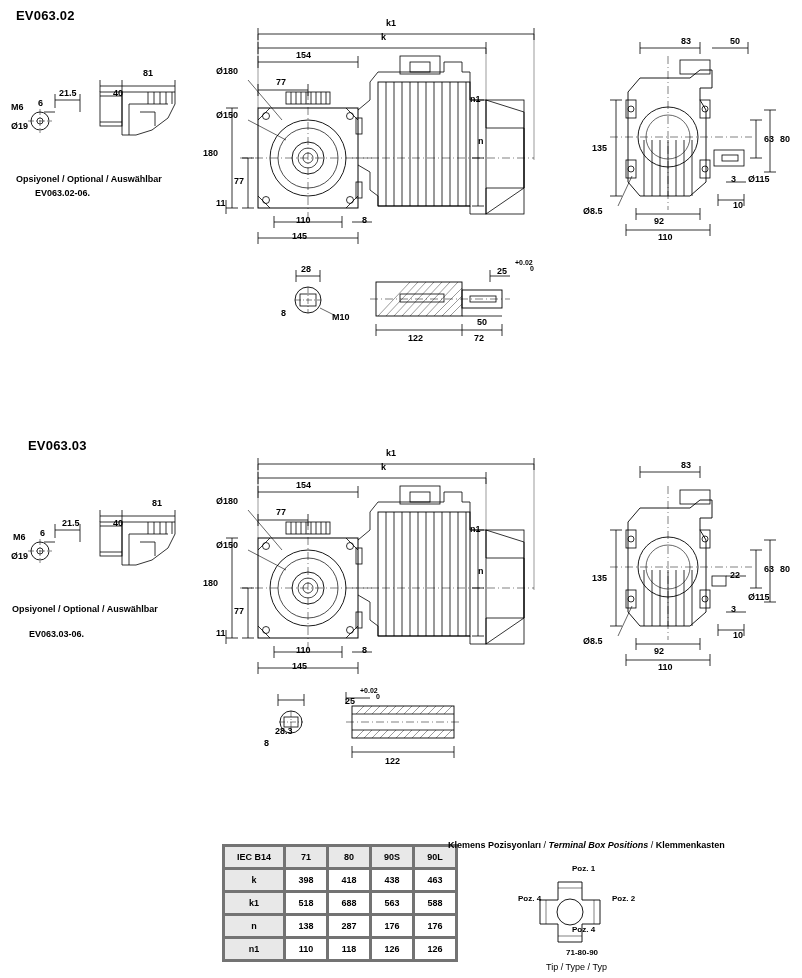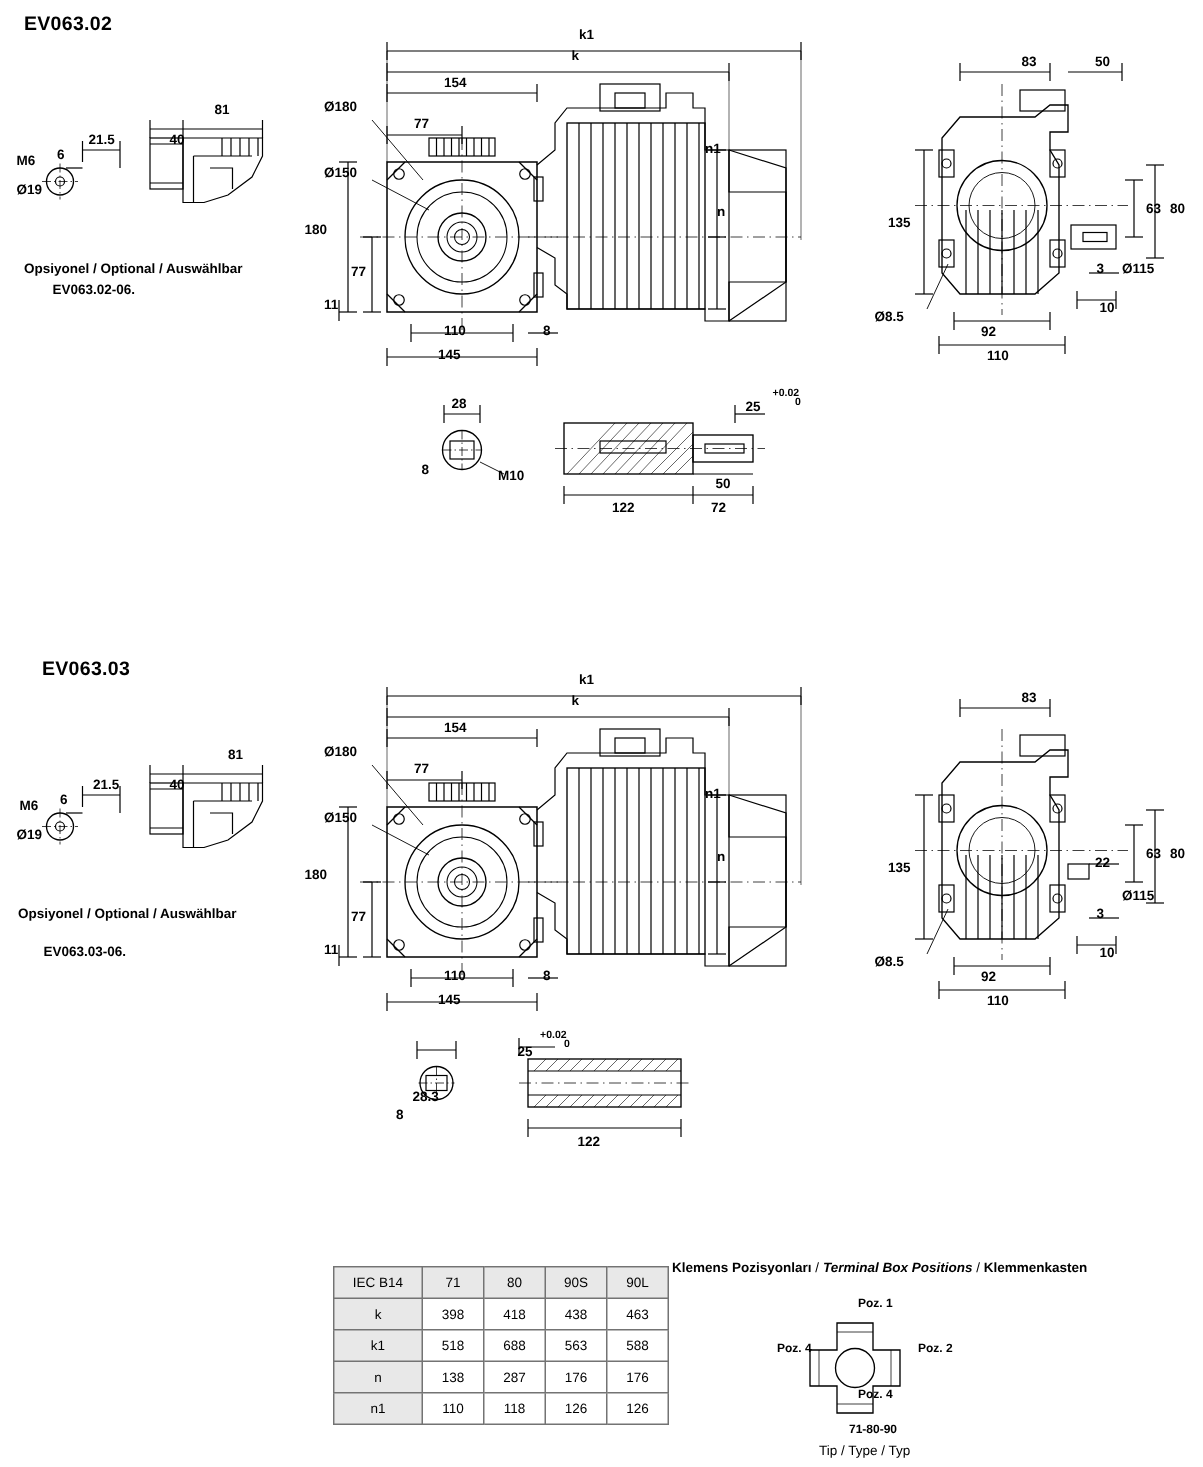--- a/index.html
+++ b/index.html
@@ -37,26 +37,26 @@
   }
   .tiny { font-size: 7px; }
   svg { position: absolute; left: 0; top: 0; overflow: visible; }
   
   .dim-table {
     position: absolute;
     border-collapse: collapse;
     font-size: 9px;
   }
   .dim-table td, .dim-table th {
-    border: 1px solid #737373;
+    border: 3px solid #737373;
     text-align: center;
     padding: 2px 0;
     width: 40px;
     height: 16px;
-    font-weight: normal;
+    font-weight: bold;
   }
   .dim-table th:first-child, .dim-table td:first-child {
     width: 58px;
     background: #e8e8e8;
   }
   .dim-table thead th {
     background: #e8e8e8;
   }
   .tb-caption {
     position: absolute;

